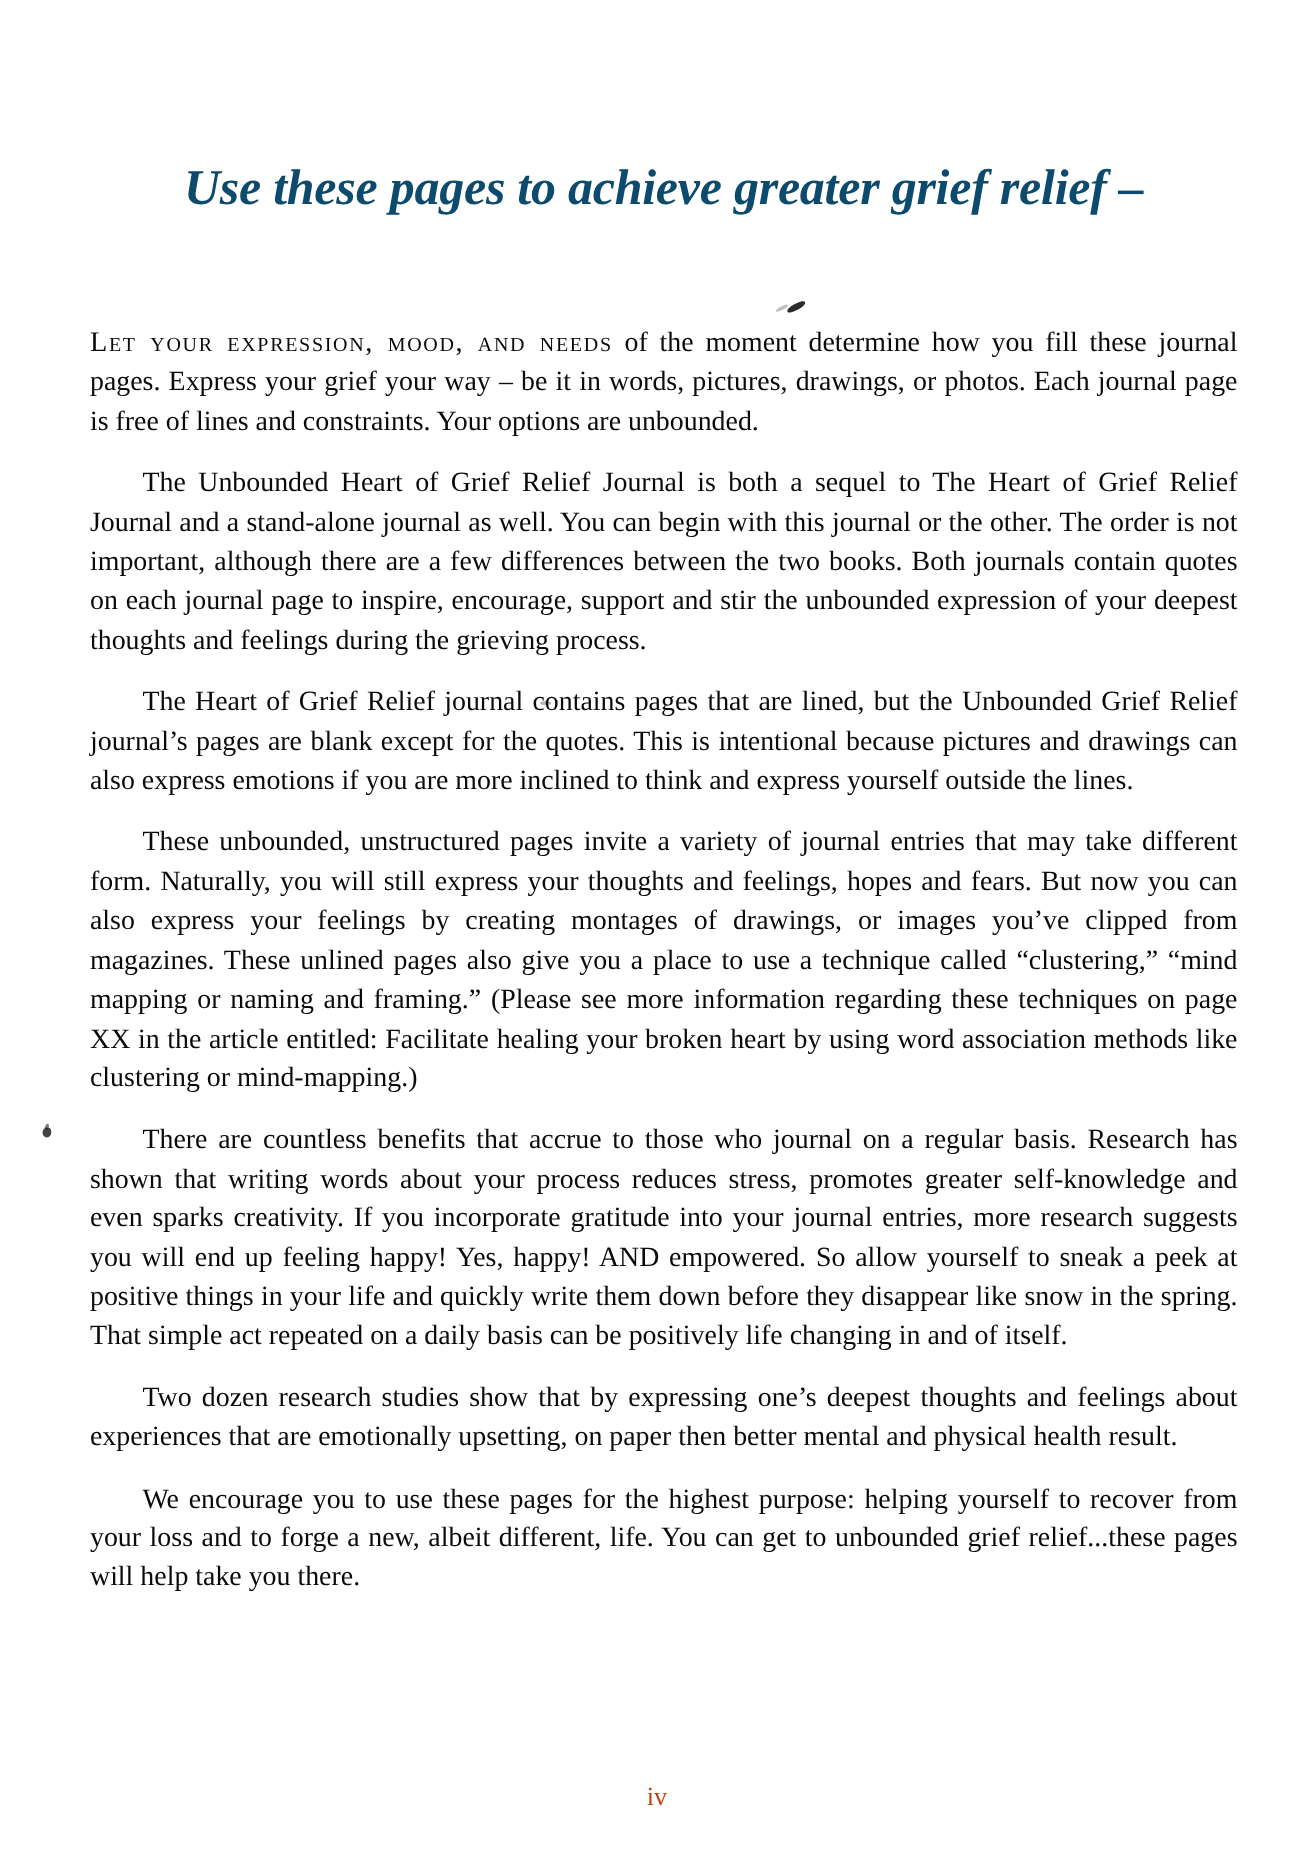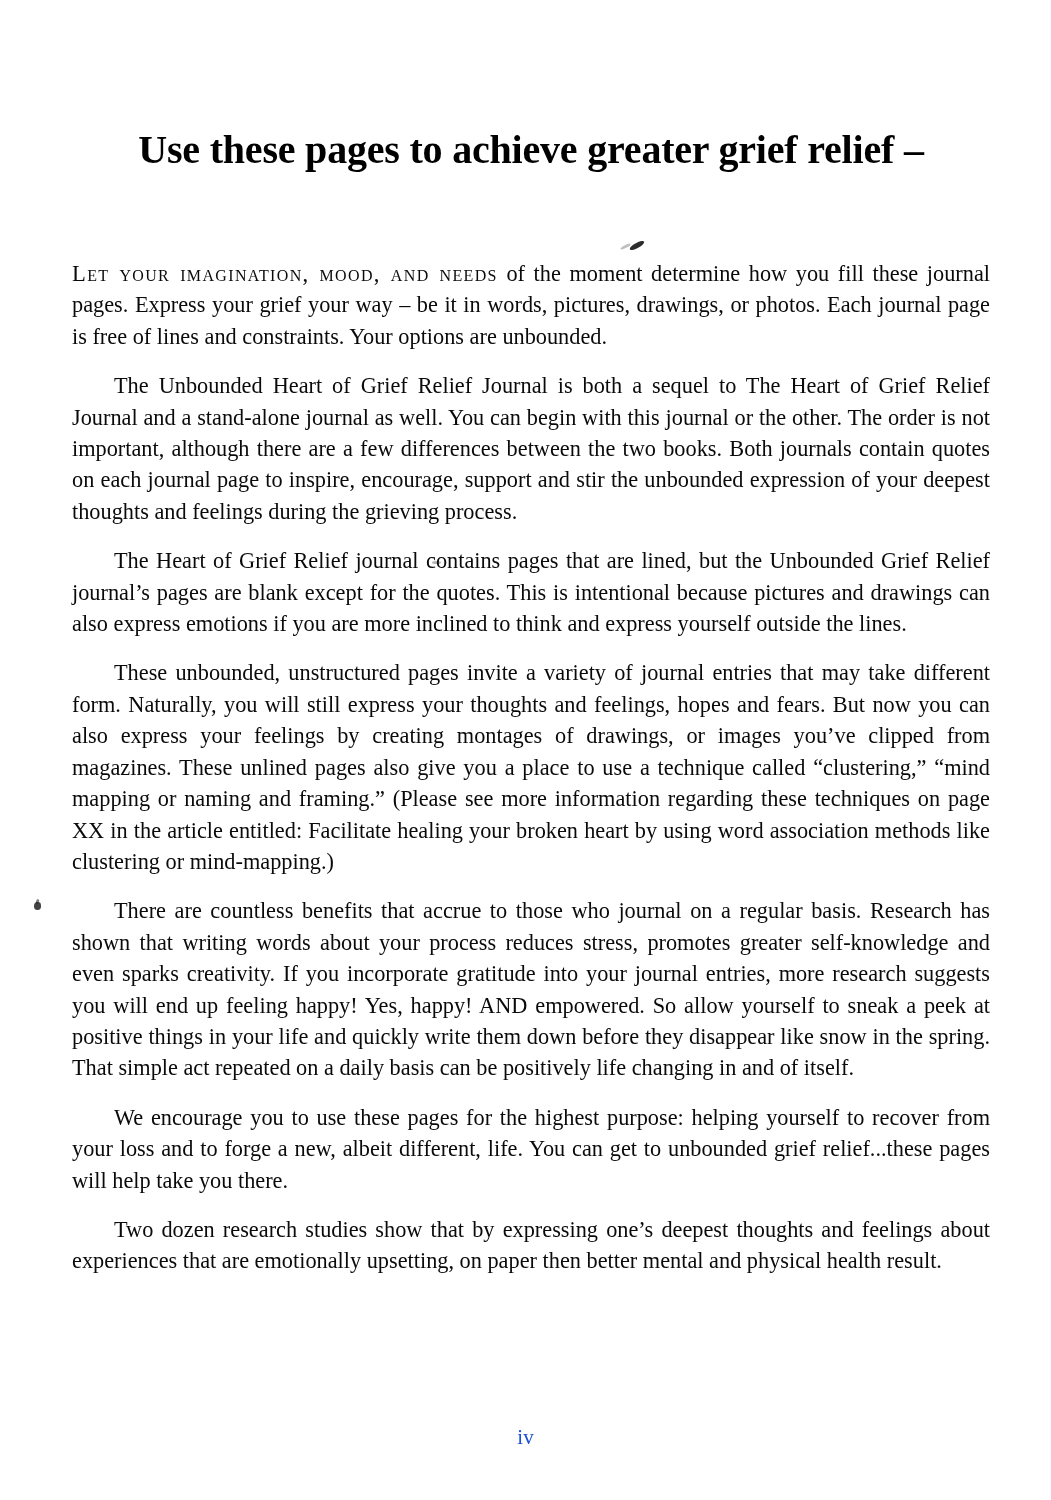--- a/index.html
+++ b/index.html
@@ -20,24 +20,25 @@
     -webkit-font-smoothing: antialiased;
   }
 
   
   .title-block {
     position: absolute;
     left: 72px;
     top: 96px;
     width: 918px;
     text-align: center;
+    font-style: italic;
     font-size: 40px;
     line-height: 54px;
     letter-spacing: -0.2px;
-    color: #000000;
+    color: #0c4a6e;
   }
   .title-line {
     display: block;
     white-space: nowrap;
   }
   .title-line-2 {
     margin-top: 2px;
   }
 
   
@@ -74,21 +75,21 @@
 
   
   .folio {
     position: absolute;
     left: 0;
     top: 1425px;
     width: 1051px;
     text-align: center;
     font-size: 21px;
     line-height: 24px;
-    color: #1d4ed8;
+    color: #c2410c;
   }
 
   
   .speck {
     position: absolute;
     background: #1a1a1a;
     pointer-events: none;
   }
   .speck-top {
     left: 629px;
@@ -138,33 +139,33 @@
 <body>
 
 <div class="page">
 
   <h1 class="title-block">
     <span class="title-line title-line-1">Use these pages to achieve greater grief relief –</span>
   </h1>
 
   <div class="body-column">
 
-    <p class="para first"><span class="smallcaps">Let your imagination, mood, and needs</span><span> of the moment determine how you fill these journal pages. Express your grief your way – be it in words, pictures, drawings, or photos. Each journal page is free of lines and constraints. Your options are unbounded.</span></p>
+    <p class="para first"><span class="smallcaps">Let your expression, mood, and needs</span><span> of the moment determine how you fill these journal pages. Express your grief your way – be it in words, pictures, drawings, or photos. Each journal page is free of lines and constraints. Your options are unbounded.</span></p>
 
     <p class="para">The Unbounded Heart of Grief Relief Journal is both a sequel to The Heart of Grief Relief Journal and a stand-alone journal as well. You can begin with this journal or the other. The order is not important, although there are a few differences between the two books. Both journals contain quotes on each journal page to inspire, encourage, support and stir the unbounded expression of your deepest thoughts and feelings during the grieving process.</p>
 
     <p class="para">The Heart of Grief Relief journal contains pages that are lined, but the Unbounded Grief Relief journal’s pages are blank except for the quotes. This is intentional because pictures and drawings can also express emotions if you are more inclined to think and express yourself outside the lines.</p>
 
     <p class="para">These unbounded, unstructured pages invite a variety of journal entries that may take different form. Naturally, you will still express your thoughts and feelings, hopes and fears. But now you can also express your feelings by creating montages of drawings, or images you’ve clipped from magazines. These unlined pages also give you a place to use a technique called “clustering,” “mind mapping or naming and framing.” (Please see more information regarding these techniques on page XX in the article entitled: Facilitate healing your broken heart by using word association methods like clustering or mind-mapping.)</p>
 
     <p class="para">There are countless benefits that accrue to those who journal on a regular basis. Research has shown that writing words about your process reduces stress, promotes greater self-knowledge and even sparks creativity. If you incorporate gratitude into your journal entries, more research suggests you will end up feeling happy! Yes, happy! AND empowered. So allow yourself to sneak a peek at positive things in your life and quickly write them down before they disappear like snow in the spring. That simple act repeated on a daily basis can be positively life changing in and of itself.</p>
 
+    <p class="para">Two dozen research studies show that by expressing one’s deepest thoughts and feelings about experiences that are emotionally upsetting, on paper then better mental and physical health result.</p>
+
     <p class="para">We encourage you to use these pages for the highest purpose: helping yourself to recover from your loss and to forge a new, albeit different, life. You can get to unbounded grief relief...these pages will help take you there.</p>
-
-    <p class="para">Two dozen research studies show that by expressing one’s deepest thoughts and feelings about experiences that are emotionally upsetting, on paper then better mental and physical health result.</p>
 
   </div>
 
   <div class="folio">iv</div>
 
   <span class="speck speck-top-faint"></span>
   <span class="speck speck-top"></span>
   <span class="speck speck-left-tail"></span>
   <span class="speck speck-left"></span>
   <span class="speck speck-tiny-a"></span>

